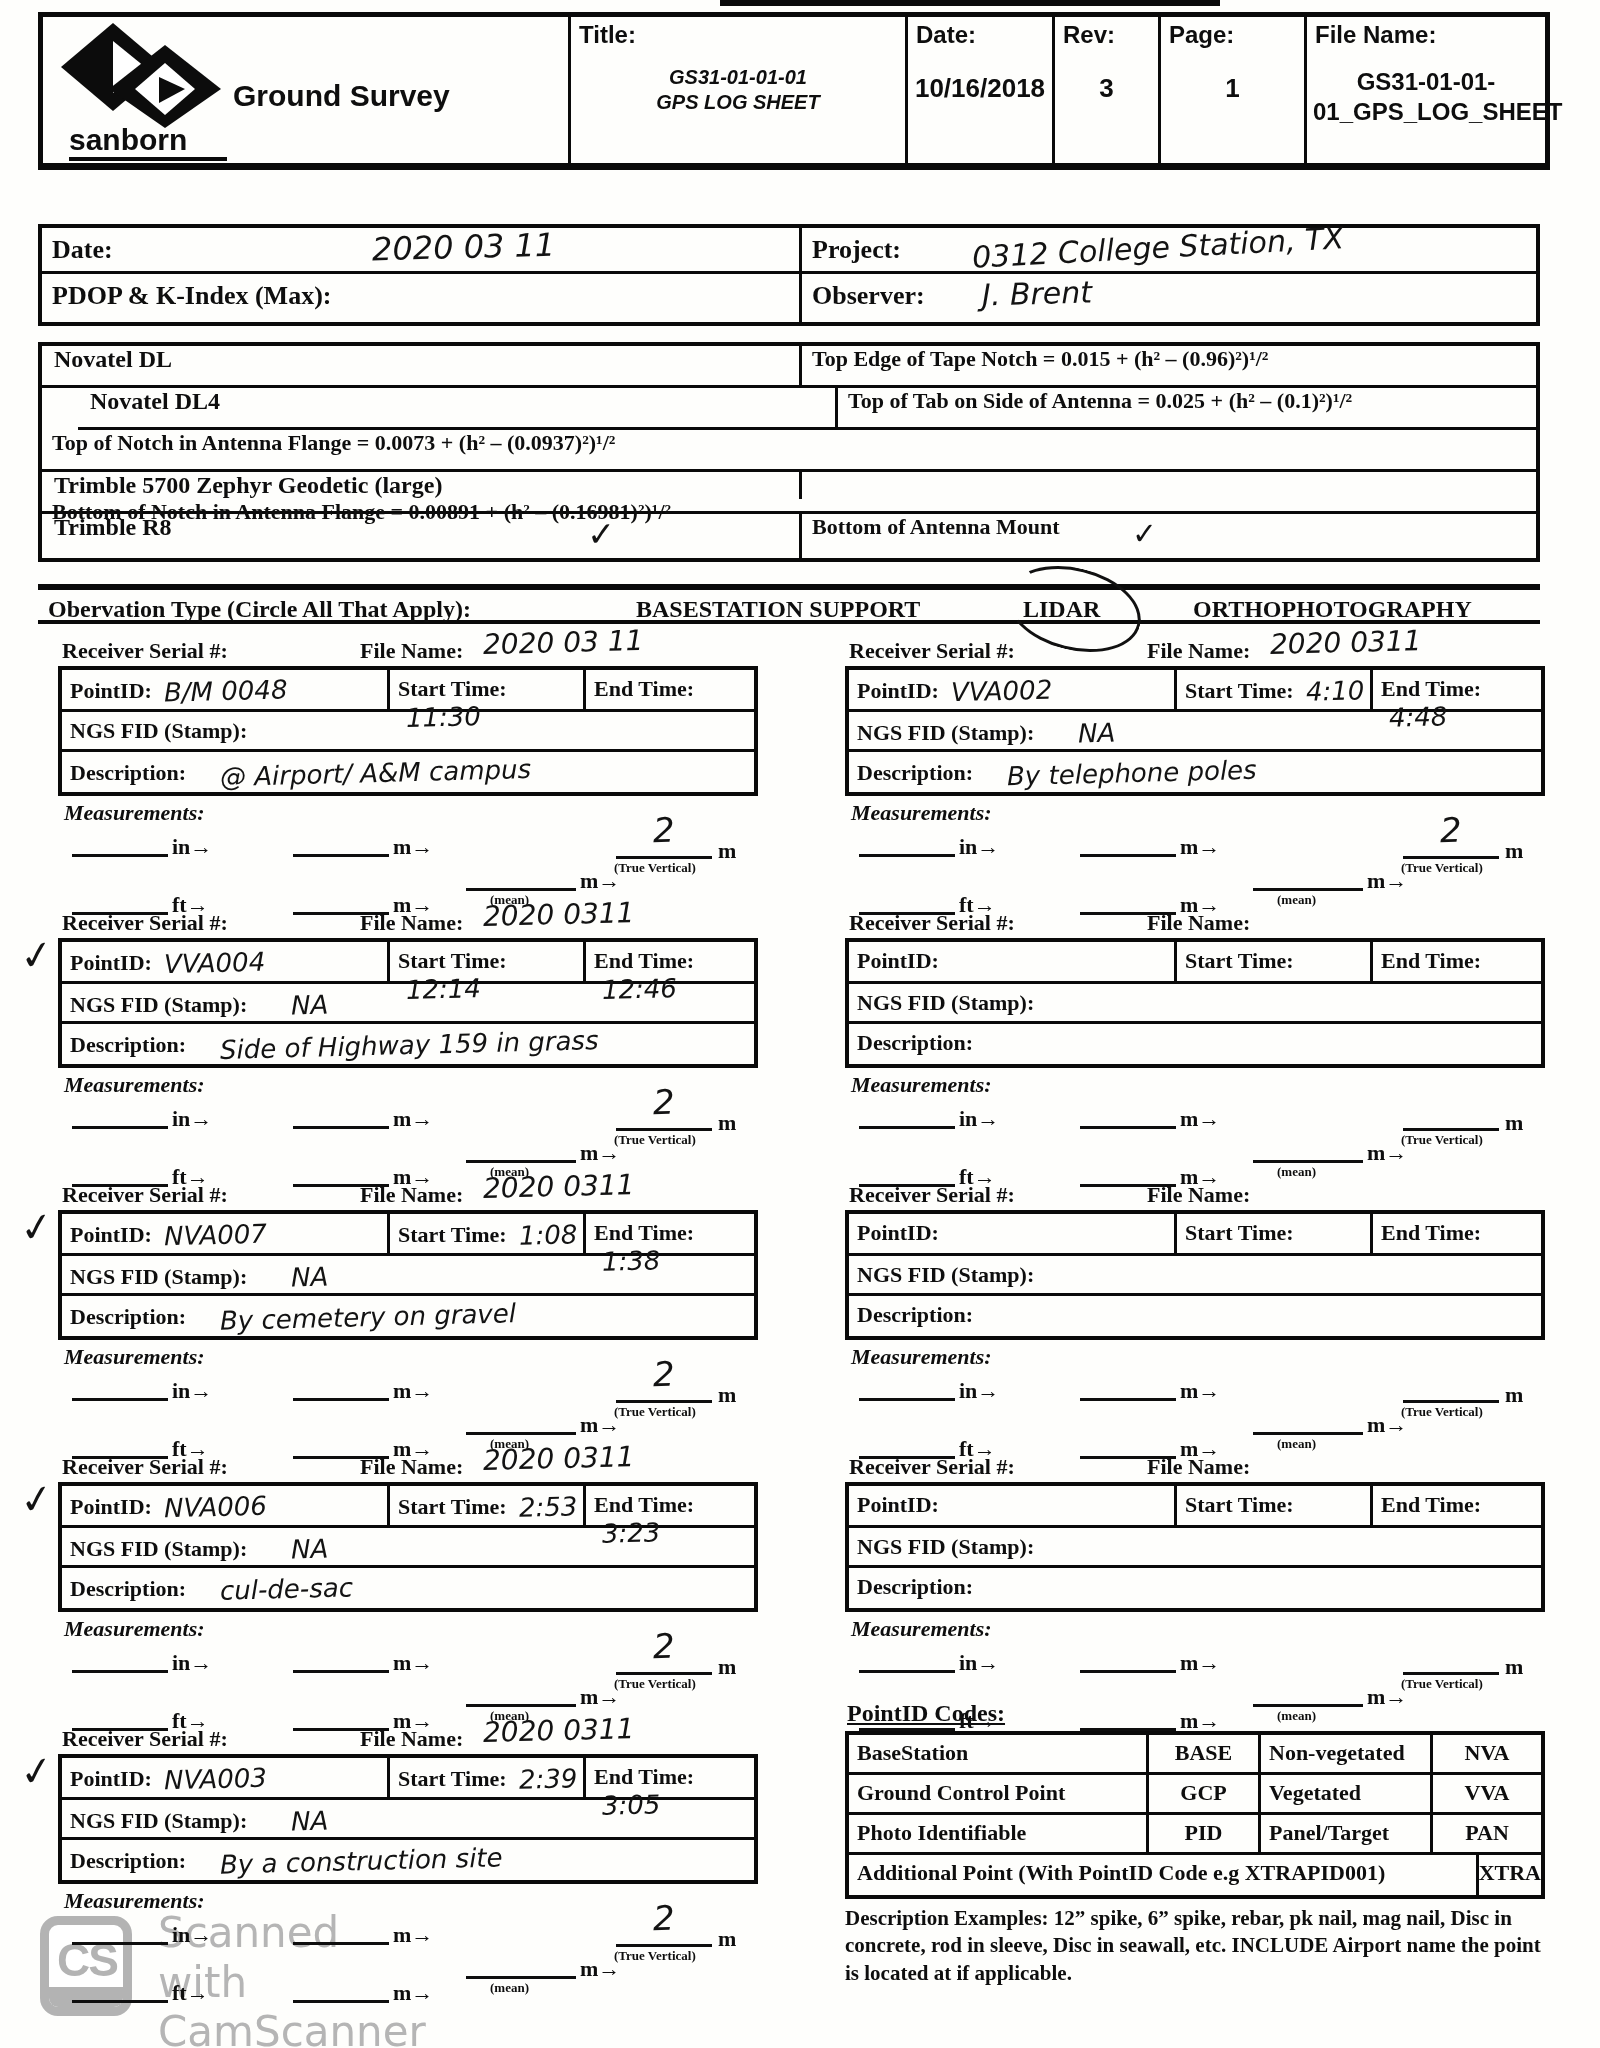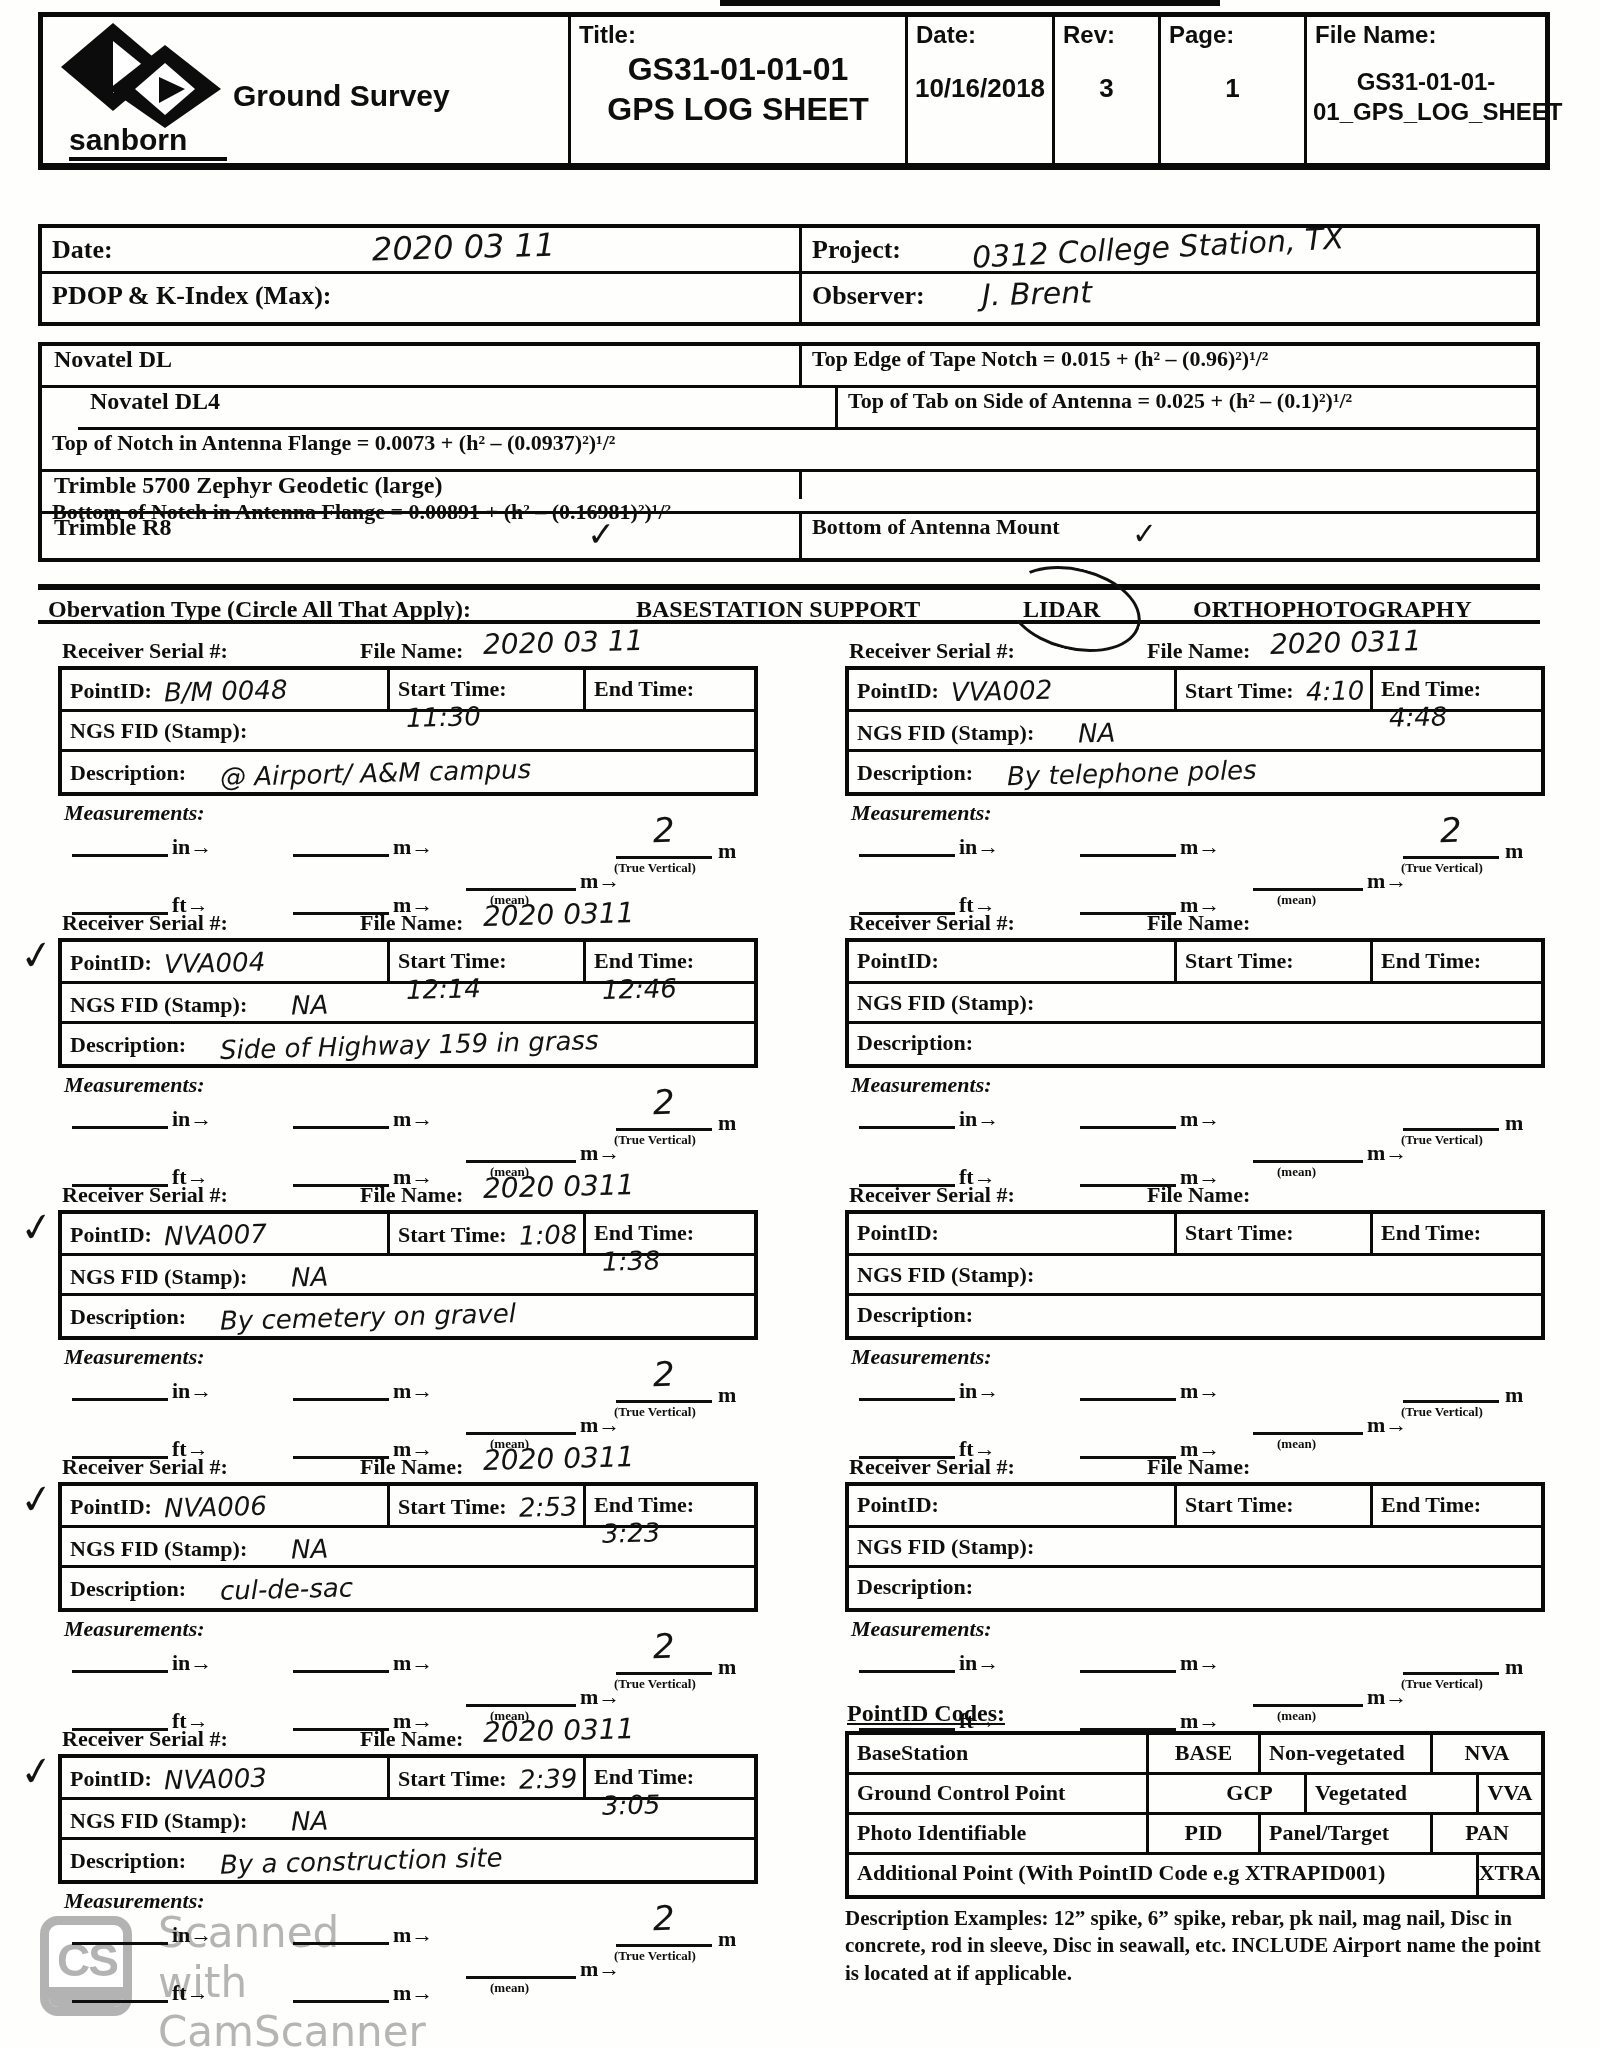--- a/index.html
+++ b/index.html
@@ -119,21 +119,21 @@
           <polygon points="104,22 160,66 104,105 48,66" fill="#0c0c0c"></polygon>
           <polygon points="104,40 134,66 104,92 74,66" fill="#ffffff"></polygon>
           <polygon points="98,54 124,66 98,80" fill="#0c0c0c"></polygon>
         </svg>
         <span class="sanborn-word">sanborn</span>
       </div>
       <span class="gs-label">Ground Survey</span>
     </div>
     <div class="hdr-cell" style="width:337px;">
       <span class="hdr-lab">Title:</span>
-      <div class="hdr-val" style="top:32px;font-size:32px;">
+      <div class="hdr-val" style="top:48px;font-size:20px;font-style:italic;">
         <div>GS31-01-01-01</div>
         <div>GPS LOG SHEET</div>
       </div>
     </div>
     <div class="hdr-cell" style="width:147px;">
       <span class="hdr-lab">Date:</span>
       <div class="hdr-val">10/16/2018</div>
     </div>
     <div class="hdr-cell" style="width:106px;">
       <span class="hdr-lab">Rev:</span>
@@ -674,21 +674,21 @@
     <div class="codes-title">PointID Codes:</div>
     <div class="codes-tbl">
       <div class="codes-row">
         <div class="codes-cell" style="width:300px;">BaseStation</div>
         <div class="codes-cell codes-code" style="width:112px;">BASE</div>
         <div class="codes-cell" style="width:172px;">Non-vegetated</div>
         <div class="codes-cell codes-code" style="flex:1;">NVA</div>
       </div>
       <div class="codes-row">
         <div class="codes-cell" style="width:300px;">Ground Control Point</div>
-        <div class="codes-cell codes-code" style="width:112px;margin-left:46px;">GCP</div>
+        <div class="codes-cell codes-code" style="width:112px;">GCP</div>
         <div class="codes-cell" style="width:172px;">Vegetated</div>
         <div class="codes-cell codes-code" style="flex:1;">VVA</div>
       </div>
       <div class="codes-row">
         <div class="codes-cell" style="width:300px;">Photo Identifiable</div>
         <div class="codes-cell codes-code" style="width:112px;">PID</div>
         <div class="codes-cell" style="width:172px;">Panel/Target</div>
         <div class="codes-cell codes-code" style="flex:1;">PAN</div>
       </div>
       <div class="codes-row">

